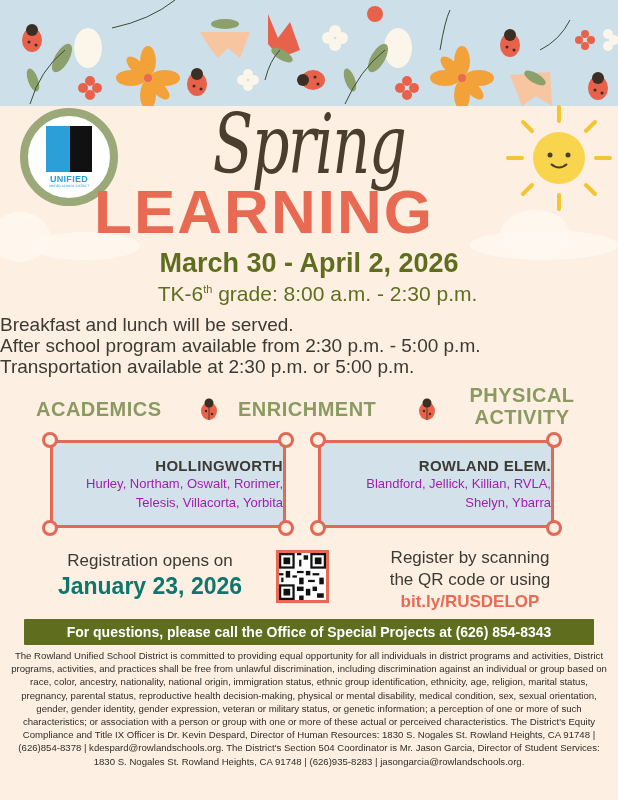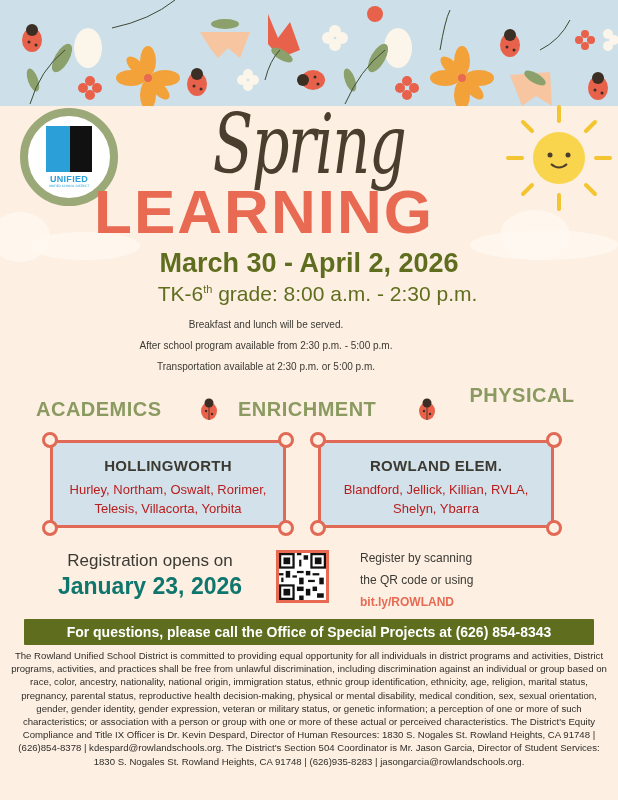--- a/index.html
+++ b/index.html
@@ -11,33 +11,33 @@
   .logo-box { width: 46px; height: 46px; background: #2a9fd8; position: relative; overflow: hidden; }
   .logo-box::after { content: ""; position: absolute; right: 0; top: 0; width: 22px; height: 46px; background: #111; }
   .logo-text { font-family: "Liberation Sans", sans-serif; font-weight: bold; color: #2a9fd8; font-size: 9px; margin-top: 2px; letter-spacing: 0.3px; }
   .logo-sub { font-size: 3px; color: #2a9fd8; }
   .cloud { position: absolute; background: #fff8f0; border-radius: 50%; opacity: 0.85; }
   .spring { position: absolute; left: 0; width: 618px; top: 100px; text-align: center; font-family: "DejaVu Serif", serif; font-style: italic; font-size: 82px; color: #4a3f2e; line-height: 90px; letter-spacing: -2px; transform: scaleX(0.72); }
   .learning { position: absolute; left: 0; width: 528px; top: 177px; text-align: center; font-family: "Liberation Sans", sans-serif; font-weight: bold; font-size: 62px; color: #e86a52; letter-spacing: 2px; line-height: 70px; }
   .dates { position: absolute; left: 0; width: 618px; top: 248px; text-align: center; font-family: "Liberation Sans", sans-serif; font-weight: bold; font-size: 27px; color: #5f6e1e; }
   .grade { position: absolute; left: 0; width: 607px; top: 282px; text-align: center; font-family: "Liberation Sans", sans-serif; font-size: 21px; color: #5f6e1e; padding-left: 28px; }
   .grade sup { font-size: 11px; }
-  .info { position: absolute; left: 0; width: 532px; top: 314px; text-align: center; font-family: "Liberation Sans", sans-serif; font-size: 10px; color: #3b3a33; line-height: 21px; }
+  .info { position: absolute; left: 0; width: 532px; top: 314px; font-family: "Liberation Sans", sans-serif; font-size: 19px; color: #3b3a33; line-height: 21px; }
   .pillars { position: absolute; left: 0; width: 618px; top: 388px; height: 44px; }
   .pillar { position: absolute; font-family: "Liberation Sans", sans-serif; font-weight: bold; color: #8a9a60; font-size: 20px; letter-spacing: 0.5px; }
   .ladybug { position: absolute; width: 18px; height: 22px; }
-  .school-box { position: absolute; top: 440px; width: 236px; height: 88px; background: #d3e2ea; border: 3px solid #e06a56; text-align: center; font-family: "Liberation Sans", sans-serif; }
+  .school-box { position: absolute; top: 440px; width: 236px; height: 88px; background: #d3e2ea; border: 3px solid #e06a56; text-align: right; font-family: "Liberation Sans", sans-serif; }
   .school-box .notch { position: absolute; width: 16px; height: 16px; background: #fdefe2; border: 3px solid #e06a56; border-radius: 50%; }
   .school-name { font-weight: bold; font-size: 15px; color: #3b3a33; margin-top: 14px; letter-spacing: 0.3px; }
-  .school-list { font-size: 13px; color: #b91c1c; line-height: 19px; margin-top: 6px; }
+  .school-list { font-size: 13px; color: #a21caf; line-height: 19px; }
   .reg-left { position: absolute; left: 40px; top: 551px; width: 220px; text-align: center; font-family: "Liberation Sans", sans-serif; }
   .reg-left .l1 { font-size: 17px; color: #3b3a33; text-align: center; }
   .reg-left .l2 { font-size: 23px; font-weight: bold; color: #0f766e; margin-top: 2px; }
   .qr { position: absolute; left: 276px; top: 550px; width: 53px; height: 53px; border: 3px solid #e86a52; background: #fff; }
-  .reg-right { position: absolute; left: 360px; top: 547px; width: 220px; font-family: "Liberation Sans", sans-serif; font-size: 12px; color: #3b3a33; line-height: 22px; }
+  .reg-right { position: absolute; left: 360px; top: 547px; width: 220px; text-align: center; font-family: "Liberation Sans", sans-serif; font-size: 17px; color: #3b3a33; line-height: 22px; }
   .reg-right .link { font-weight: bold; color: #e86a52; }
   .phone-bar { position: absolute; left: 24px; top: 619px; width: 570px; height: 26px; background: #5f6e1e; border-radius: 1px; color: #fff; font-family: "Liberation Sans", sans-serif; font-weight: bold; font-size: 14px; text-align: center; line-height: 26px; }
   .legal { position: absolute; left: 8px; top: 649px; width: 602px; text-align: center; font-family: "Liberation Sans", sans-serif; font-size: 9.6px; line-height: 13.2px; color: #2f2e29; }
 </style>
 </head>
 <body>
 
 <div class="banner">
   <svg width="618" height="106" viewBox="0 0 618 106">
 
@@ -218,20 +218,21 @@
   <div class="pillar" style="left:238px; top:10px;">ENRICHMENT</div>
   <svg class="ladybug" style="left:418px; top:10px;" viewBox="0 0 18 22">
       <ellipse cx="9" cy="13" rx="8" ry="9" fill="#e8614a"></ellipse>
       <circle cx="9" cy="5" r="4.5" fill="#3b2e24"></circle>
       <line x1="9" y1="5" x2="9" y2="22" stroke="#3b2e24" stroke-width="0.8"></line>
       <circle cx="6" cy="13" r="1.2" fill="#3b2e24"></circle>
       <circle cx="12" cy="16" r="1.2" fill="#3b2e24"></circle>
     </svg>
   <div class="pillar" style="left:462px; top:-4px; width:120px; text-align:center; line-height:22px;">
     <div>PHYSICAL</div>
+    <div>ACTIVITY</div>
   </div>
 </div>
 
 <div class="school-box" style="left:50px;">
   <div class="notch" style="left:-11px; top:-11px;"></div>
   <div class="notch" style="right:-11px; top:-11px;"></div>
   <div class="notch" style="left:-11px; bottom:-11px;"></div>
   <div class="notch" style="right:-11px; bottom:-11px;"></div>
   <div class="school-name">HOLLINGWORTH</div>
   <div class="school-list">
@@ -287,18 +288,18 @@
       <rect x="17" y="18" width="3" height="2"></rect>
         <rect x="9" y="19" width="2" height="2"></rect>
         <rect x="1" y="11" width="1" height="2"></rect>
     </g>
   </svg>
 </div>
 
 <div class="reg-right">
   <div>Register by scanning</div>
   <div>the QR code or using</div>
-  <div class="link">bit.ly/ROWLAND</div>
+  <div class="link">bit.ly/RUSDELOP</div>
 </div>
 
 <div class="phone-bar">For questions, please call the Office of Special Projects at (626) 854-8343</div>
 
 <div class="legal">The Rowland Unified School District is committed to providing equal opportunity for all individuals in district programs and activities, District programs, activities, and practices shall be free from unlawful discrimination, including discrimination against an individual or group based on race, color, ancestry, nationality, national origin, immigration status, ethnic group identification, ethnicity, age, religion, marital status, pregnancy, parental status, reproductive health decision-making, physical or mental disability, medical condition, sex, sexual orientation, gender, gender identity, gender expression, veteran or military status, or genetic information; a perception of one or more of such characteristics; or association with a person or group with one or more of these actual or perceived characteristics. The District's Equity Compliance and Title IX Officer is Dr. Kevin Despard, Director of Human Resources: 1830 S. Nogales St. Rowland Heights, CA 91748 | (626)854-8378 | kdespard@rowlandschools.org. The District's Section 504 Coordinator is Mr. Jason Garcia, Director of Student Services: 1830 S. Nogales St. Rowland Heights, CA 91748 | (626)935-8283 | jasongarcia@rowlandschools.org.</div>
 
 </body></html>

